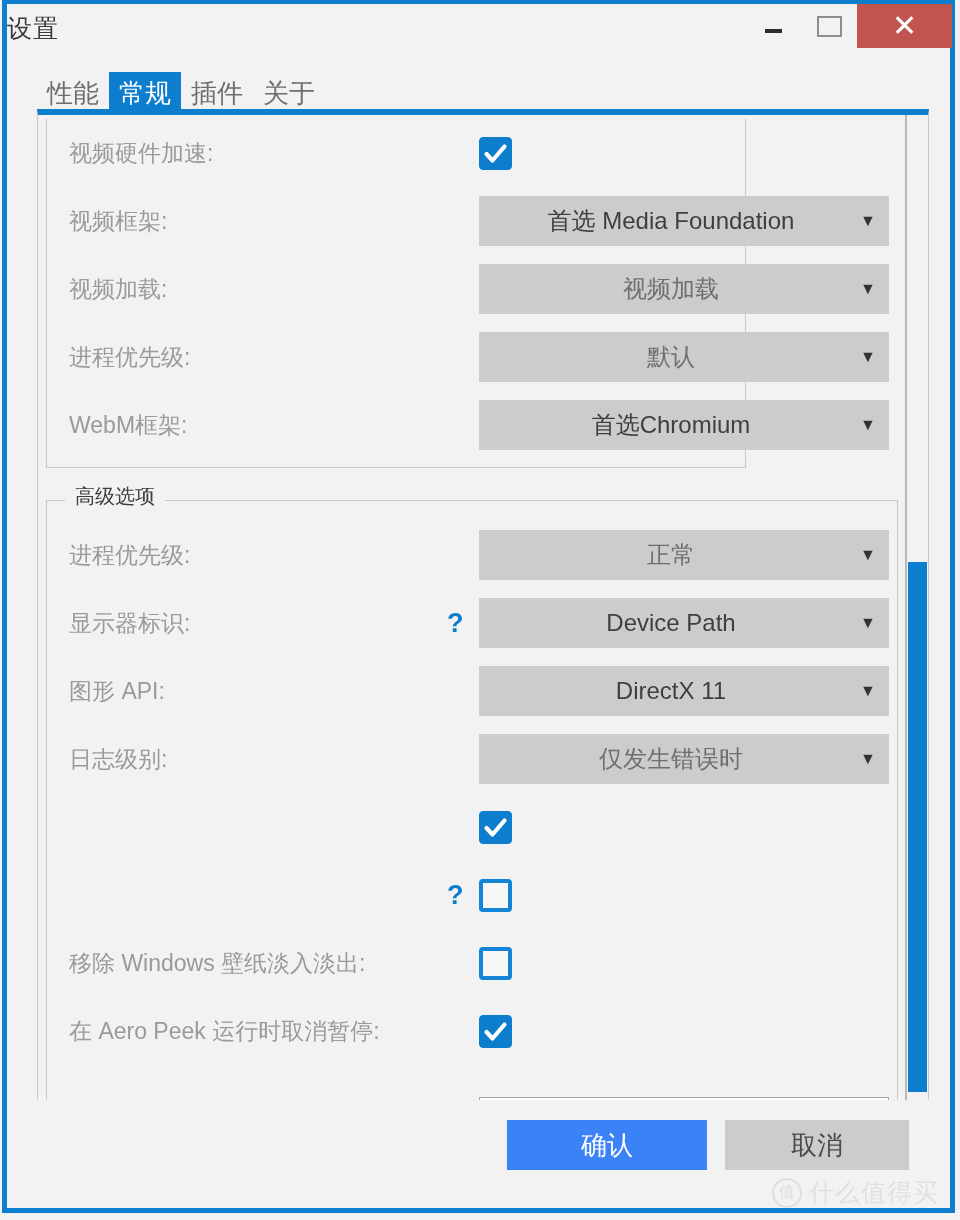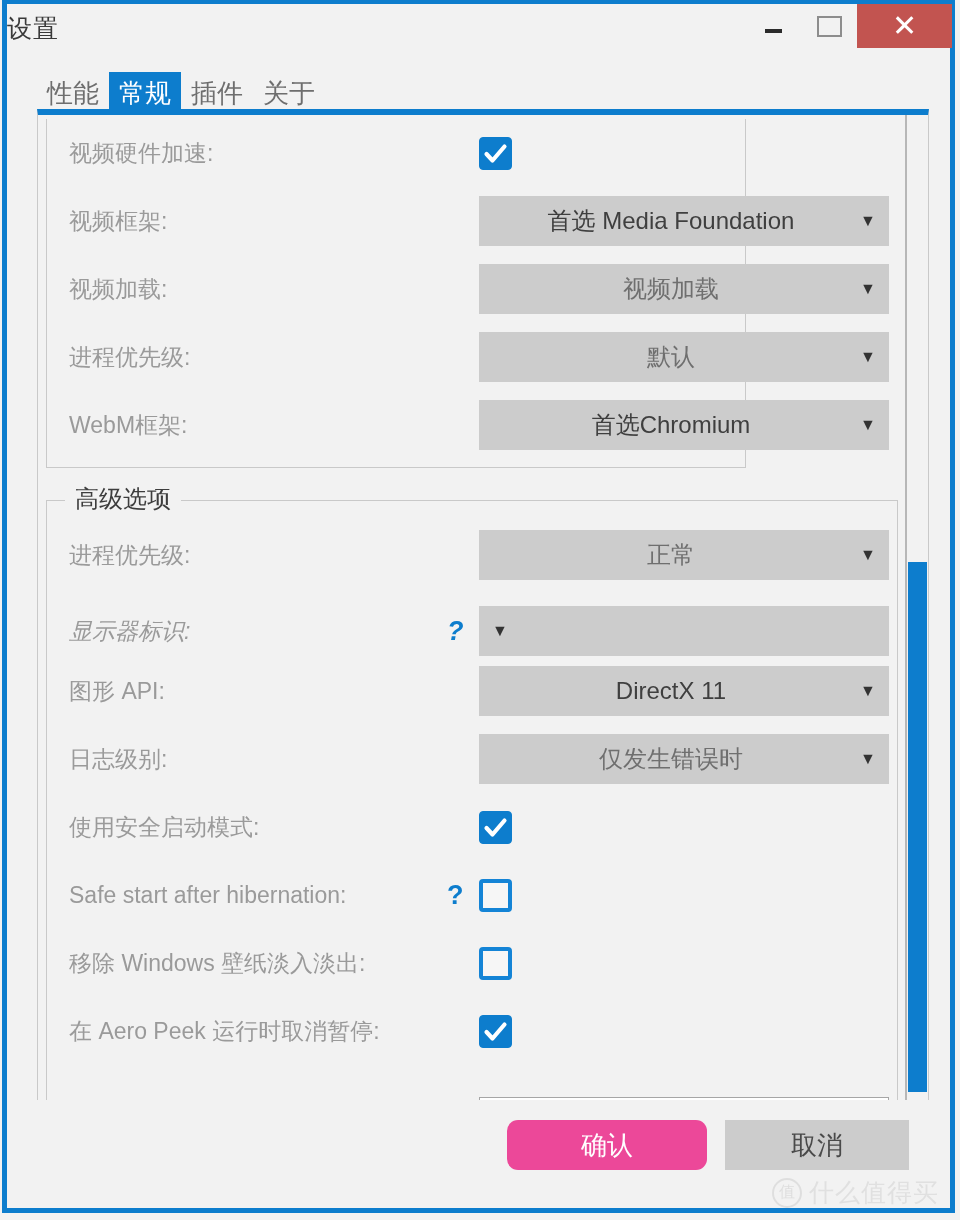--- a/index.html
+++ b/index.html
@@ -144,21 +144,21 @@
     box-sizing: border-box;
   }
   .gb1 { left: 8px; top: 4px; width: 700px; height: 349px; border-top: none; }
   .gb2 { left: 8px; top: 385px; width: 852px; height: 612px; }
   .gb-title {
     position: absolute;
     left: 18px;
     top: -18px;
     background: #f2f2f2;
     padding: 0 10px;
-    font-size: 24px;
+    font-size: 20px;
     color: #3d3d3d;
   }
 
   
   .row {
     position: absolute;
     left: 0;
     width: 100%;
     height: 68px;
     display: flex;
@@ -250,23 +250,22 @@
     height: 50px;
     display: flex;
     align-items: center;
     justify-content: center;
     font-size: 26px;
     box-sizing: border-box;
   }
   .btn-ok {
     left: 500px;
     width: 200px;
-    background: #ec4899;
+    background: #3b82f6;
     color: #ffffff;
-    border-radius: 11px;
   }
   .btn-cancel {
     left: 718px;
     width: 184px;
     background: #cccccc;
     color: #4a4a4a;
   }
 
   
   .watermark {
@@ -373,24 +372,25 @@
         <div class="gb-title">高级选项</div>
 
         <div class="row" style="top:20px;">
           <span class="row-label">进程优先级:</span>
           <div class="combo">
             <span class="combo-text gray">正常</span>
             <span class="combo-arrow">▼</span>
           </div>
         </div>
 
-        <div class="row" style="top:96px;font-style:italic;">
+        <div class="row" style="top:88px;">
           <span class="row-label">显示器标识:</span>
           <span class="help-icon">?</span>
           <div class="combo">
+            <span class="combo-text">Device Path</span>
             <span class="combo-arrow">▼</span>
           </div>
         </div>
 
         <div class="row" style="top:156px;">
           <span class="row-label">图形 API:</span>
           <div class="combo">
             <span class="combo-text">DirectX 11</span>
             <span class="combo-arrow">▼</span>
           </div>
@@ -398,30 +398,28 @@
 
         <div class="row" style="top:224px;">
           <span class="row-label">日志级别:</span>
           <div class="combo">
             <span class="combo-text gray">仅发生错误时</span>
             <span class="combo-arrow">▼</span>
           </div>
         </div>
 
         <div class="row" style="top:292px;">
-          <span class="row-label">使用安全启动模式:</span>
           <span class="chk on">
             <svg width="31" height="31" viewBox="0 0 31 31">
               <path d="M6.5 16 L12.5 22.5 L24.5 8.5" stroke="#ffffff" stroke-width="4.2" fill="none" stroke-linecap="round" stroke-linejoin="round"></path>
             </svg>
           </span>
         </div>
 
         <div class="row" style="top:360px;">
-          <span class="row-label">Safe start after hibernation:</span>
           <span class="help-icon">?</span>
           <span class="chk off"></span>
         </div>
 
         <div class="row" style="top:428px;">
           <span class="row-label">移除 Windows 壁纸淡入淡出:</span>
           <span class="chk off"></span>
         </div>
 
         <div class="row" style="top:496px;">

